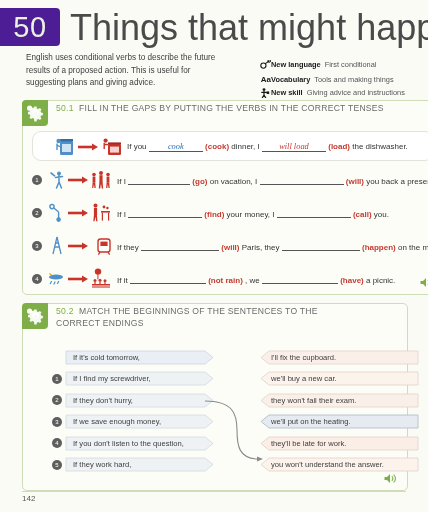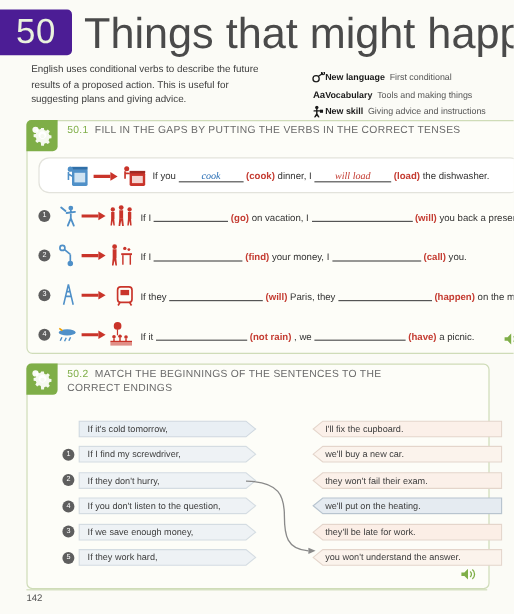--- a/index.html
+++ b/index.html
@@ -392,35 +392,35 @@
         <div class="mitem">
           <div class="lnum">2</div>
           <svg class="shape" viewBox="0 0 152 15" preserveAspectRatio="none">
             <path d="M1 1 H140 L148 7.5 L140 14 H1 Z" fill="#eef2f5" stroke="#d4dce2" stroke-width="0.9"></path>
           </svg>
           <div class="tag tag-l">
             <span>If they don't hurry,</span>
           </div>
         </div>
         <div class="mitem">
+          <div class="lnum">3</div>
+          <svg class="shape" viewBox="0 0 152 15" preserveAspectRatio="none">
+            <path d="M1 1 H140 L148 7.5 L140 14 H1 Z" fill="#eef2f5" stroke="#d4dce2" stroke-width="0.9"></path>
+          </svg>
+          <div class="tag tag-l">
+            <span>If we save enough money,</span>
+          </div>
+        </div>
+        <div class="mitem">
           <div class="lnum">4</div>
           <svg class="shape" viewBox="0 0 152 15" preserveAspectRatio="none">
             <path d="M1 1 H140 L148 7.5 L140 14 H1 Z" fill="#eef2f5" stroke="#d4dce2" stroke-width="0.9"></path>
           </svg>
           <div class="tag tag-l">
             <span>If you don't listen to the question,</span>
-          </div>
-        </div>
-        <div class="mitem">
-          <div class="lnum">3</div>
-          <svg class="shape" viewBox="0 0 152 15" preserveAspectRatio="none">
-            <path d="M1 1 H140 L148 7.5 L140 14 H1 Z" fill="#eef2f5" stroke="#d4dce2" stroke-width="0.9"></path>
-          </svg>
-          <div class="tag tag-l">
-            <span>If we save enough money,</span>
           </div>
         </div>
         <div class="mitem">
           <div class="lnum">5</div>
           <svg class="shape" viewBox="0 0 152 15" preserveAspectRatio="none">
             <path d="M1 1 H140 L148 7.5 L140 14 H1 Z" fill="#eef2f5" stroke="#d4dce2" stroke-width="0.9"></path>
           </svg>
           <div class="tag tag-l">
             <span>If they work hard,</span>
           </div>

